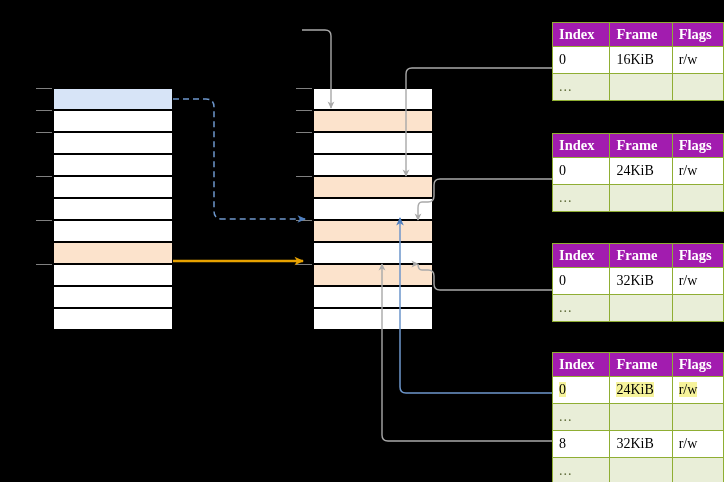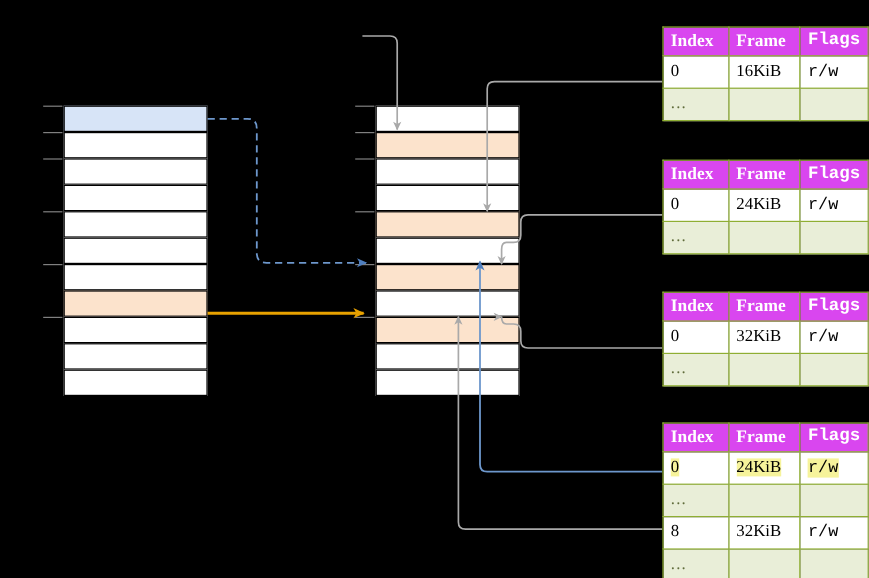--- a/index.html
+++ b/index.html
@@ -19,32 +19,32 @@
         border:1.3px solid #000;background:#fff;}
   .cell.blue{background:#d7e4f7;}
   .cell.peach{background:#fce3cc;}
 
   
   .tick{position:absolute;height:1.3px;background:#808080;width:16px;}
 
   
   table.pt{position:absolute;border-collapse:collapse;
     font-size:14px;color:#000;background:#000;}
-  table.pt th{background:#d946ef;color:#fff;font-weight:bold;
+  table.pt th{background:#a21caf;color:#fff;font-weight:bold;
     border:1px solid #8fae33;padding:4px 6px 4px 6px;text-align:left;
     font-size:14.5px;line-height:1.05;white-space:nowrap;}
   table.pt td{background:#fff;border:1px solid #8fae33;
     padding:3px 6px 3px 6px;text-align:left;line-height:1.15;
     white-space:nowrap;height:20px;}
   table.pt tr.ellipsis td{background:#e9eed8;color:#5f6b3a;letter-spacing:1px;}
   table.pt td.hl{background:#fff;}
   table.pt td.hl span{background:#f6f39b;}
   .cw-index{width:54px;}
   .cw-frame{width:58px;}
-  .cw-flags{width:44px;font-family:Liberation Mono, monospace;}
+  .cw-flags{width:44px;}
 </style>
 </head>
 <body>
 
 <div class="stage">
 
 
   <div id="columns-host">
       <div class="column" style="left: 53px; top: 88px; width: 120px; height: 242px;">
         <div class="cell blue" style="top: 0px; width: 120px; height: 22px;"></div>

